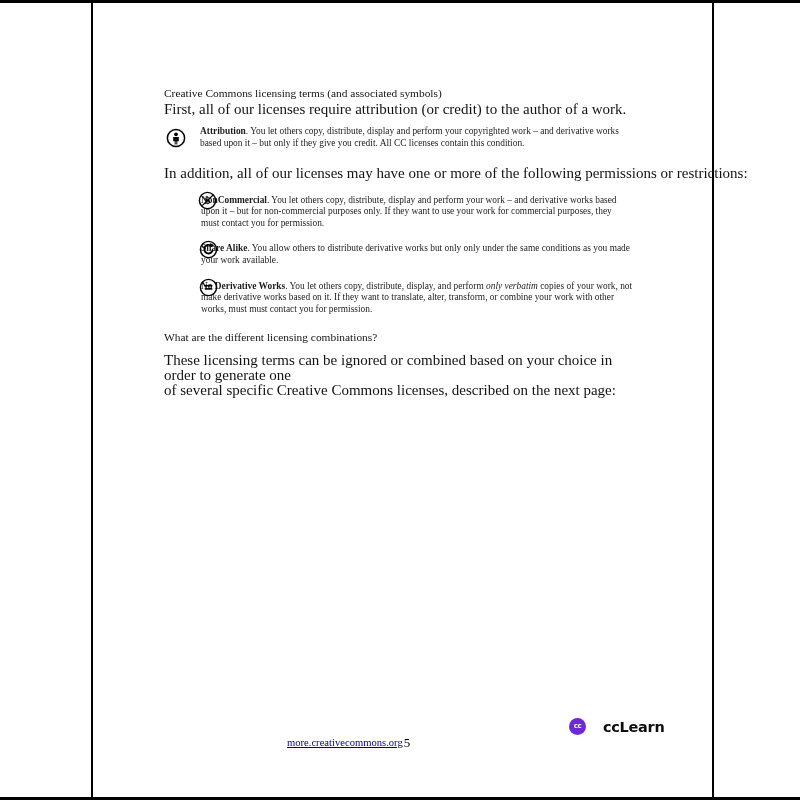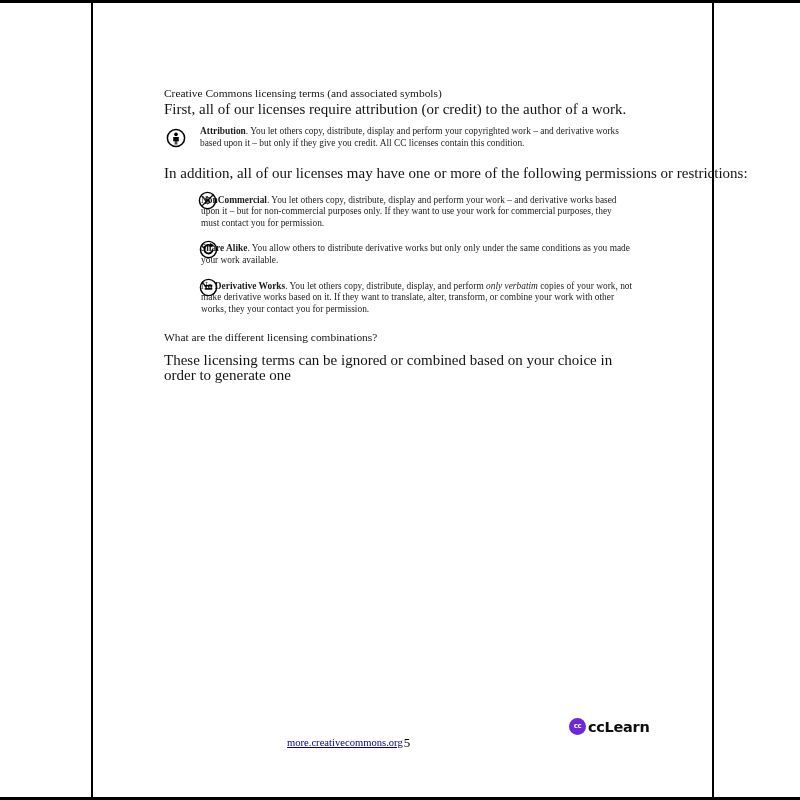--- a/index.html
+++ b/index.html
@@ -28,21 +28,21 @@
 
   #cclearn-logo{left:569px;top:718px;display:flex;align-items:center;}
   #cclearn-circle{
     width:17px;height:17px;border-radius:50%;background:#6d28d9;
     display:flex;align-items:center;justify-content:center;
     color:#ffffff;font-family:"DejaVu Sans",sans-serif;
     font-weight:bold;font-size:7px;letter-spacing:-0.5px;line-height:1;
   }
   #cclearn-text{
     font-family:"DejaVu Sans",sans-serif;font-weight:bold;font-size:14.5px;
-    color:#0d0d0d;margin-left:2px;letter-spacing:-0.3px;
+    color:#0d0d0d;margin-left:17px;letter-spacing:-0.3px;
   }
   svg{display:block;}
 </style>
 </head>
 <body>
 
 <div class="rule" id="rule-top"></div>
 <div class="rule" id="rule-bottom"></div>
 <div class="rule" id="rule-left"></div>
 <div class="rule" id="rule-right"></div>
@@ -86,26 +86,27 @@
 </div>
 
 <div class="block small-para" style="left:201px;top:280.5px;width:434px;">
   <div class="icon-overlay" style="left:-2px;top:-2.5px;">
     <svg width="19" height="19" viewBox="0 0 19 19">
       <circle cx="9.5" cy="9.5" r="8.1" fill="none" stroke="#000" stroke-width="1.4"></circle>
       <rect x="5.7" y="6.9" width="7.6" height="1.6" fill="#000"></rect>
       <rect x="5.7" y="10.1" width="7.6" height="1.6" fill="#000"></rect>
     </svg>
   </div>
-  <b>No Derivative Works</b><span>. You let others  copy, distribute, display, and perform </span><span class="em">only verbatim</span><span> copies of your work, not make derivative works based on it. If they want to translate, alter, transform, or combine your work with other works, they your contact you for permission.</span>
+  <b>No Derivative Works</b><span>. You let others  copy, distribute, display, and perform </span><span class="em">only verbatim</span><span> copies of your work, not make derivative works based on it. If they want to translate, alter, transform, or combine your work with other works, must must contact you for permission.</span>
 </div>
 
 <div class="abs h1" style="left:164px;top:331px;">What are the different licensing combinations?</div>
 <div class="abs body-text" style="left:164px;top:353px;width:480px;">
   <div>These licensing terms can be ignored or combined based on your choice in order to generate one</div>
+  <div>of several specific Creative Commons licenses, described on the next page:</div>
 </div>
 
 <div class="abs" id="footer-line">
   <span id="footer-link">more.creativecommons.org</span><span id="page-number">5</span>
 </div>
 
 <div class="abs" id="cclearn-logo">
   <div id="cclearn-circle">cc</div>
   <div id="cclearn-text">ccLearn</div>
 </div>

